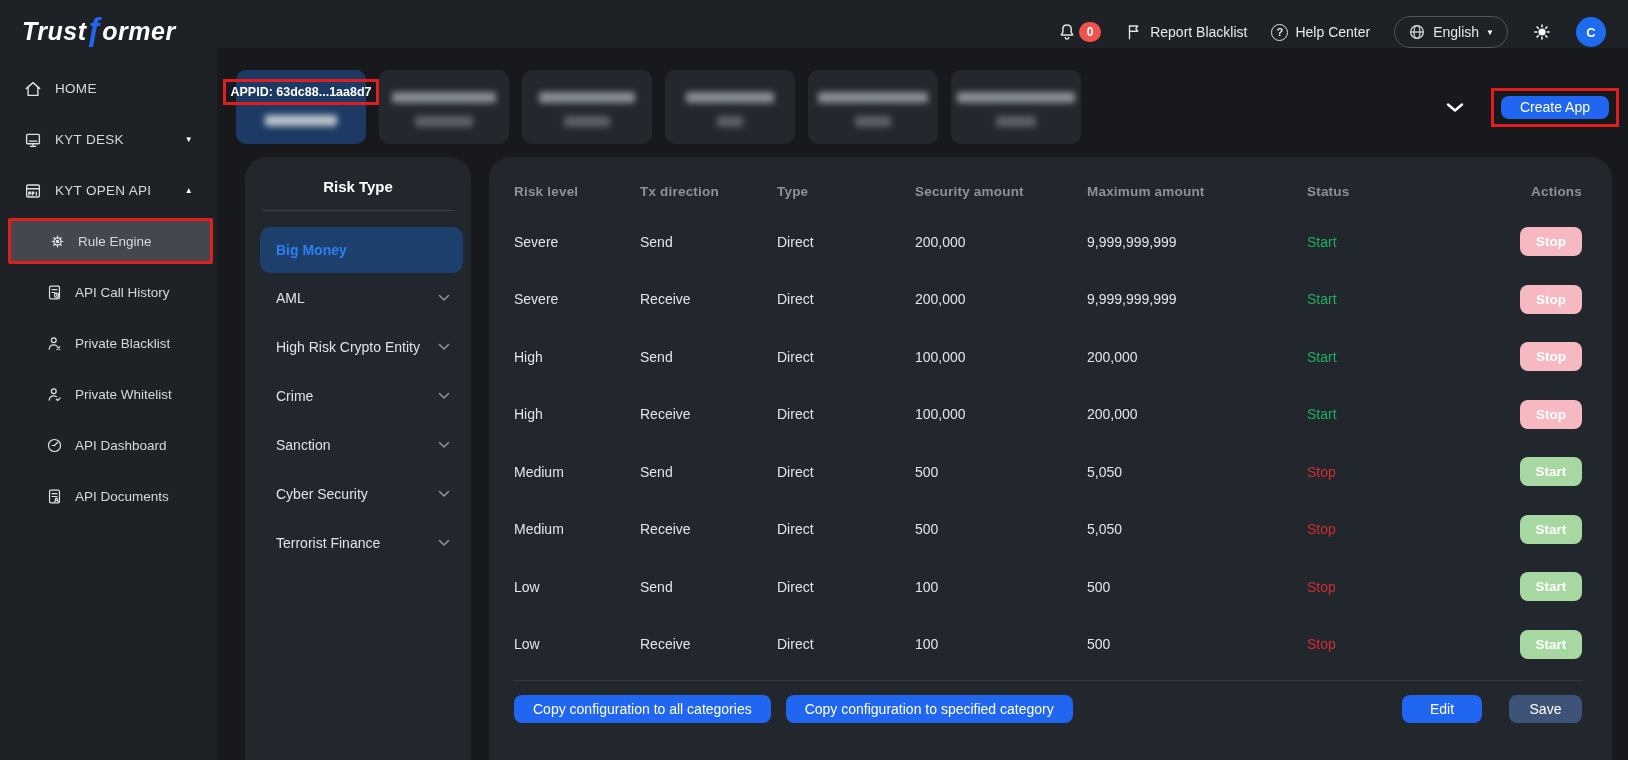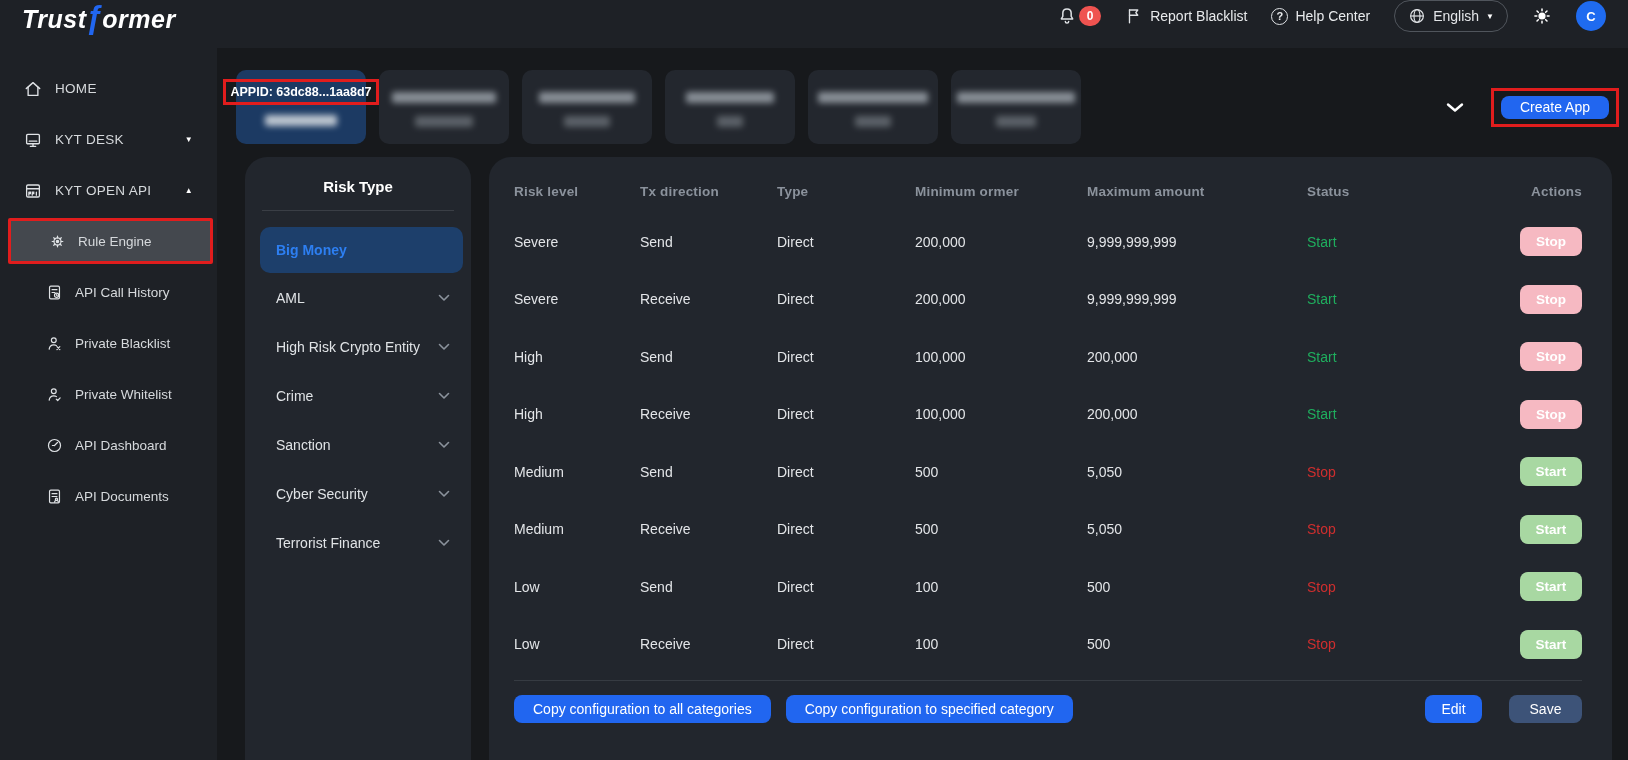--- a/index.html
+++ b/index.html
@@ -1,21 +1,21 @@
 <!DOCTYPE html>
 <html><head>
 <meta charset="utf-8">
 <style>
   * { margin:0; padding:0; box-sizing:border-box; }
   html,body { width:1628px; height:760px; overflow:hidden; background:#17191c;
     font-family:"Liberation Sans","DejaVu Sans",sans-serif; color:#e3e5e8; }
 
   
   .topbar { position:absolute; top:0; left:0; width:1628px; height:48px; background:#1e2126;
-    display:flex; align-items:flex-start; padding:0 22px; z-index:10; }
+    display:flex; align-items:flex-end; padding:0 22px; z-index:10; }
   .logo { font-size:25px; font-weight:800; font-style:italic; color:#fff; letter-spacing:.5px; display:flex; align-items:baseline; }
   .logo .logo-f { color:#2166f0; font-size:31px; font-weight:800; margin:0 -1px; }
   .topbar-right { margin-left:auto; display:flex; align-items:center; gap:24px; }
   .top-item { display:flex; align-items:center; gap:7px; font-size:14px; color:#e8eaec; cursor:pointer; }
   .icon { display:inline-flex; align-items:center; justify-content:center; color:#dfe2e5; }
   .bell-wrap { position:relative; display:flex; align-items:center; }
   .badge { background:#ef5350; color:#fff; min-width:22px; height:20px; border-radius:10px;
     font-size:12px; font-weight:700; display:flex; align-items:center; justify-content:center; margin-left:2px; }
   .lang-pill { display:flex; align-items:center; gap:7px; border:1px solid #50555c; border-radius:17px;
     padding:6px 13px; font-size:14px; cursor:pointer; }
@@ -83,21 +83,21 @@
   .td.status-stop { color:#cf2e2e; }
   .action-btn { width:62px; height:29px; border:none; border-radius:8px; color:#fff;
     font-size:13.5px; font-weight:600; font-family:inherit; cursor:pointer; }
   .action-btn.stop { background:#f6b9c2; }
   .action-btn.start { background:#a8d8a2; }
 
   .table-footer { border-top:1px solid #363b42; margin-top:7px; padding-top:14px;
     display:flex; align-items:center; gap:15px; }
   .copy-btn { height:28px; padding:0 19px; font-size:14px; }
   .right-btns { margin-left:auto; display:flex; gap:27px; }
-  .edit-btn { height:28px; width:57px; }
+  .edit-btn { height:28px; width:80px; }
   .save-btn { height:28px; width:73px; background:#3d5378; color:#fff; border:none;
     border-radius:8px; font-size:14px; font-family:inherit; cursor:pointer; }
 
   svg { display:block; }
 </style>
 </head>
 <body>
 
 <div class="topbar">
   <div class="logo">
@@ -351,21 +351,21 @@
     </span>
   </div>
 </div>
     </div>
 
     <div class="panel table-panel">
       <div class="tgrid thead">
         <div class="th">Risk level</div>
         <div class="th">Tx direction</div>
         <div class="th">Type</div>
-        <div class="th">Minimum ormer</div>
+        <div class="th">Security amount</div>
         <div class="th">Maximum amount</div>
         <div class="th">Status</div>
         <div class="th">Actions</div>
       </div>
       <div id="table-body">
   <div class="tgrid trow">
     <div class="td">Severe</div>
     <div class="td">Send</div>
     <div class="td">Direct</div>
     <div class="td">200,000</div>

